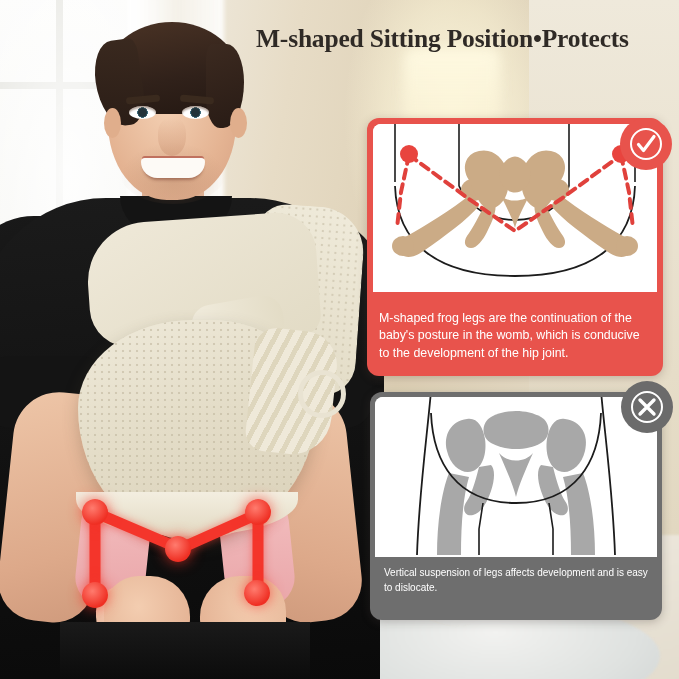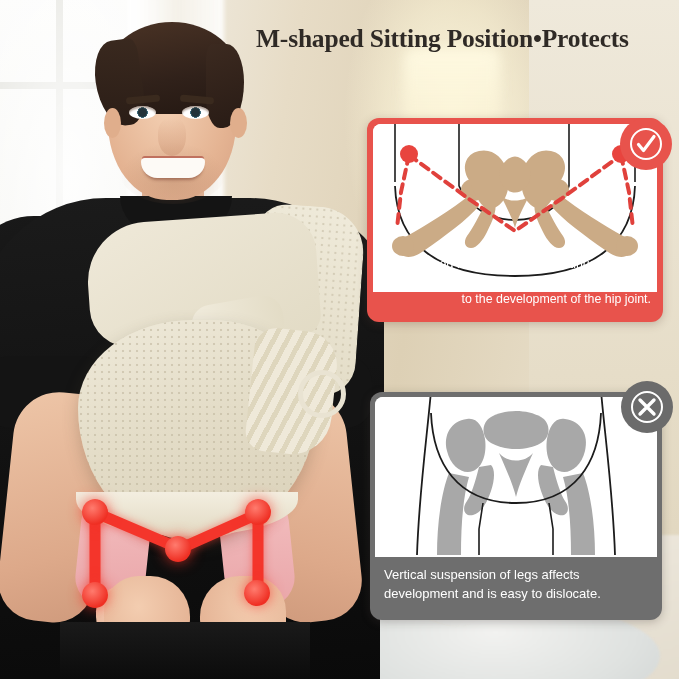--- a/index.html
+++ b/index.html
@@ -166,33 +166,33 @@
 
   
   .headline{position:absolute;left:256px;top:22px;width:426px;
     font-size:25.5px;font-weight:bold;color:#2f2a26;line-height:1.30;
     text-align:left;letter-spacing:-.2px;font-family:Liberation Serif, serif;}
   .headline .l1{display:block;}
   .headline .l2{display:block;}
 
   
   .panel{position:absolute;border-radius:12px;overflow:hidden;}
-  .panel-top{left:367px;top:118px;width:296px;height:204px;background:#e8534c;
-    box-shadow:0 2px 10px rgba(90,60,50,.28);text-align:right;}
+  .panel-top{left:367px;top:118px;width:296px;height:258px;background:#e8534c;
+    box-shadow:0 2px 10px rgba(90,60,50,.28);}
   .panel-top .art{position:absolute;left:6px;top:6px;width:284px;height:168px;
     background:#ffffff;border-radius:8px 8px 0 0;overflow:hidden;}
   .panel-top .cap{position:absolute;left:0;bottom:0;width:296px;height:74px;
     color:#fff;font-size:12.4px;line-height:1.40;padding:8px 12px 6px 12px;box-sizing:border-box;}
 
   .panel-bot{left:370px;top:392px;width:292px;height:228px;background:#6e6e6e;
     box-shadow:0 2px 10px rgba(70,60,55,.3);}
   .panel-bot .art{position:absolute;left:5px;top:5px;width:282px;height:160px;
     background:linear-gradient(180deg,#ffffff,#f2f2f2);border-radius:8px 8px 0 0;overflow:hidden;}
   .panel-bot .cap{position:absolute;left:0;bottom:0;width:292px;height:62px;
-    color:#fff;font-size:13px;line-height:1.45;padding:8px 12px 6px 14px;box-sizing:border-box;}
+    color:#fff;font-size:10px;line-height:1.45;padding:8px 12px 6px 14px;box-sizing:border-box;}
 
   .badge{position:absolute;width:52px;height:52px;border-radius:50%;
     display:flex;align-items:center;justify-content:center;z-index:6;}
   .badge-check{left:620px;top:118px;background:#e8534c;}
   .badge-x{left:621px;top:381px;background:#6b6b6b;}
   .badge svg{display:block;}
 </style>
 </head>
 <body>
 

